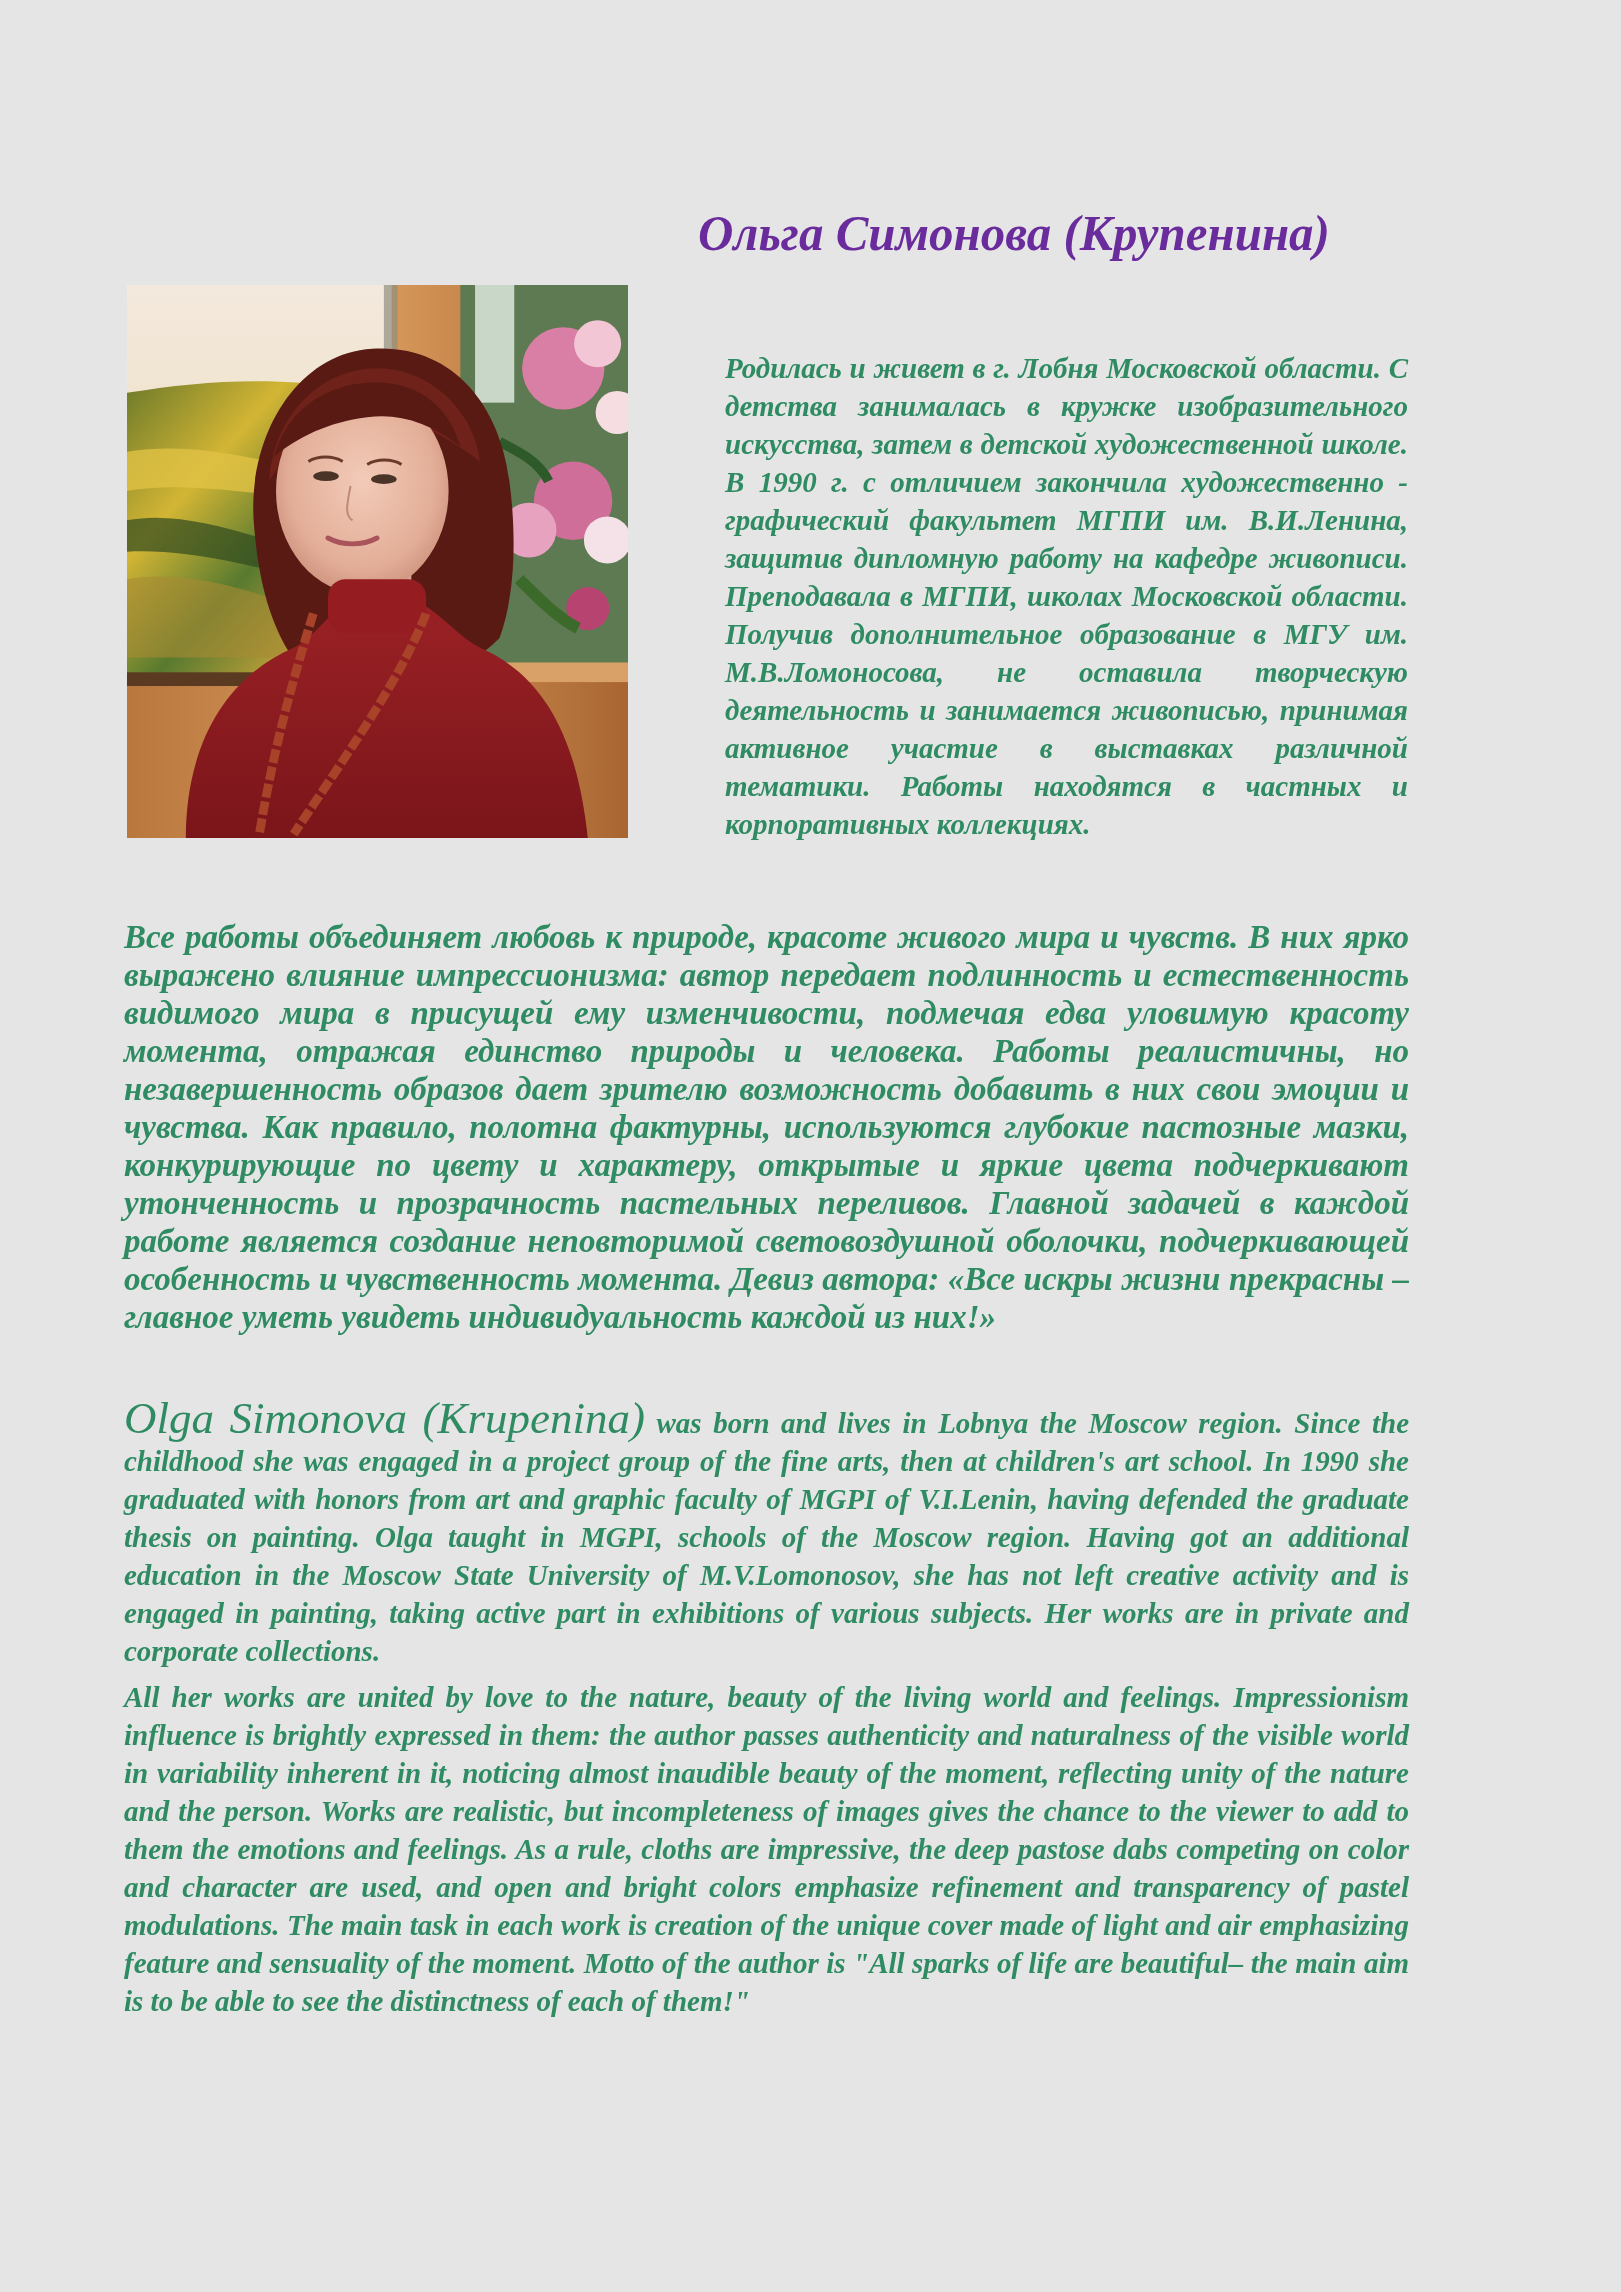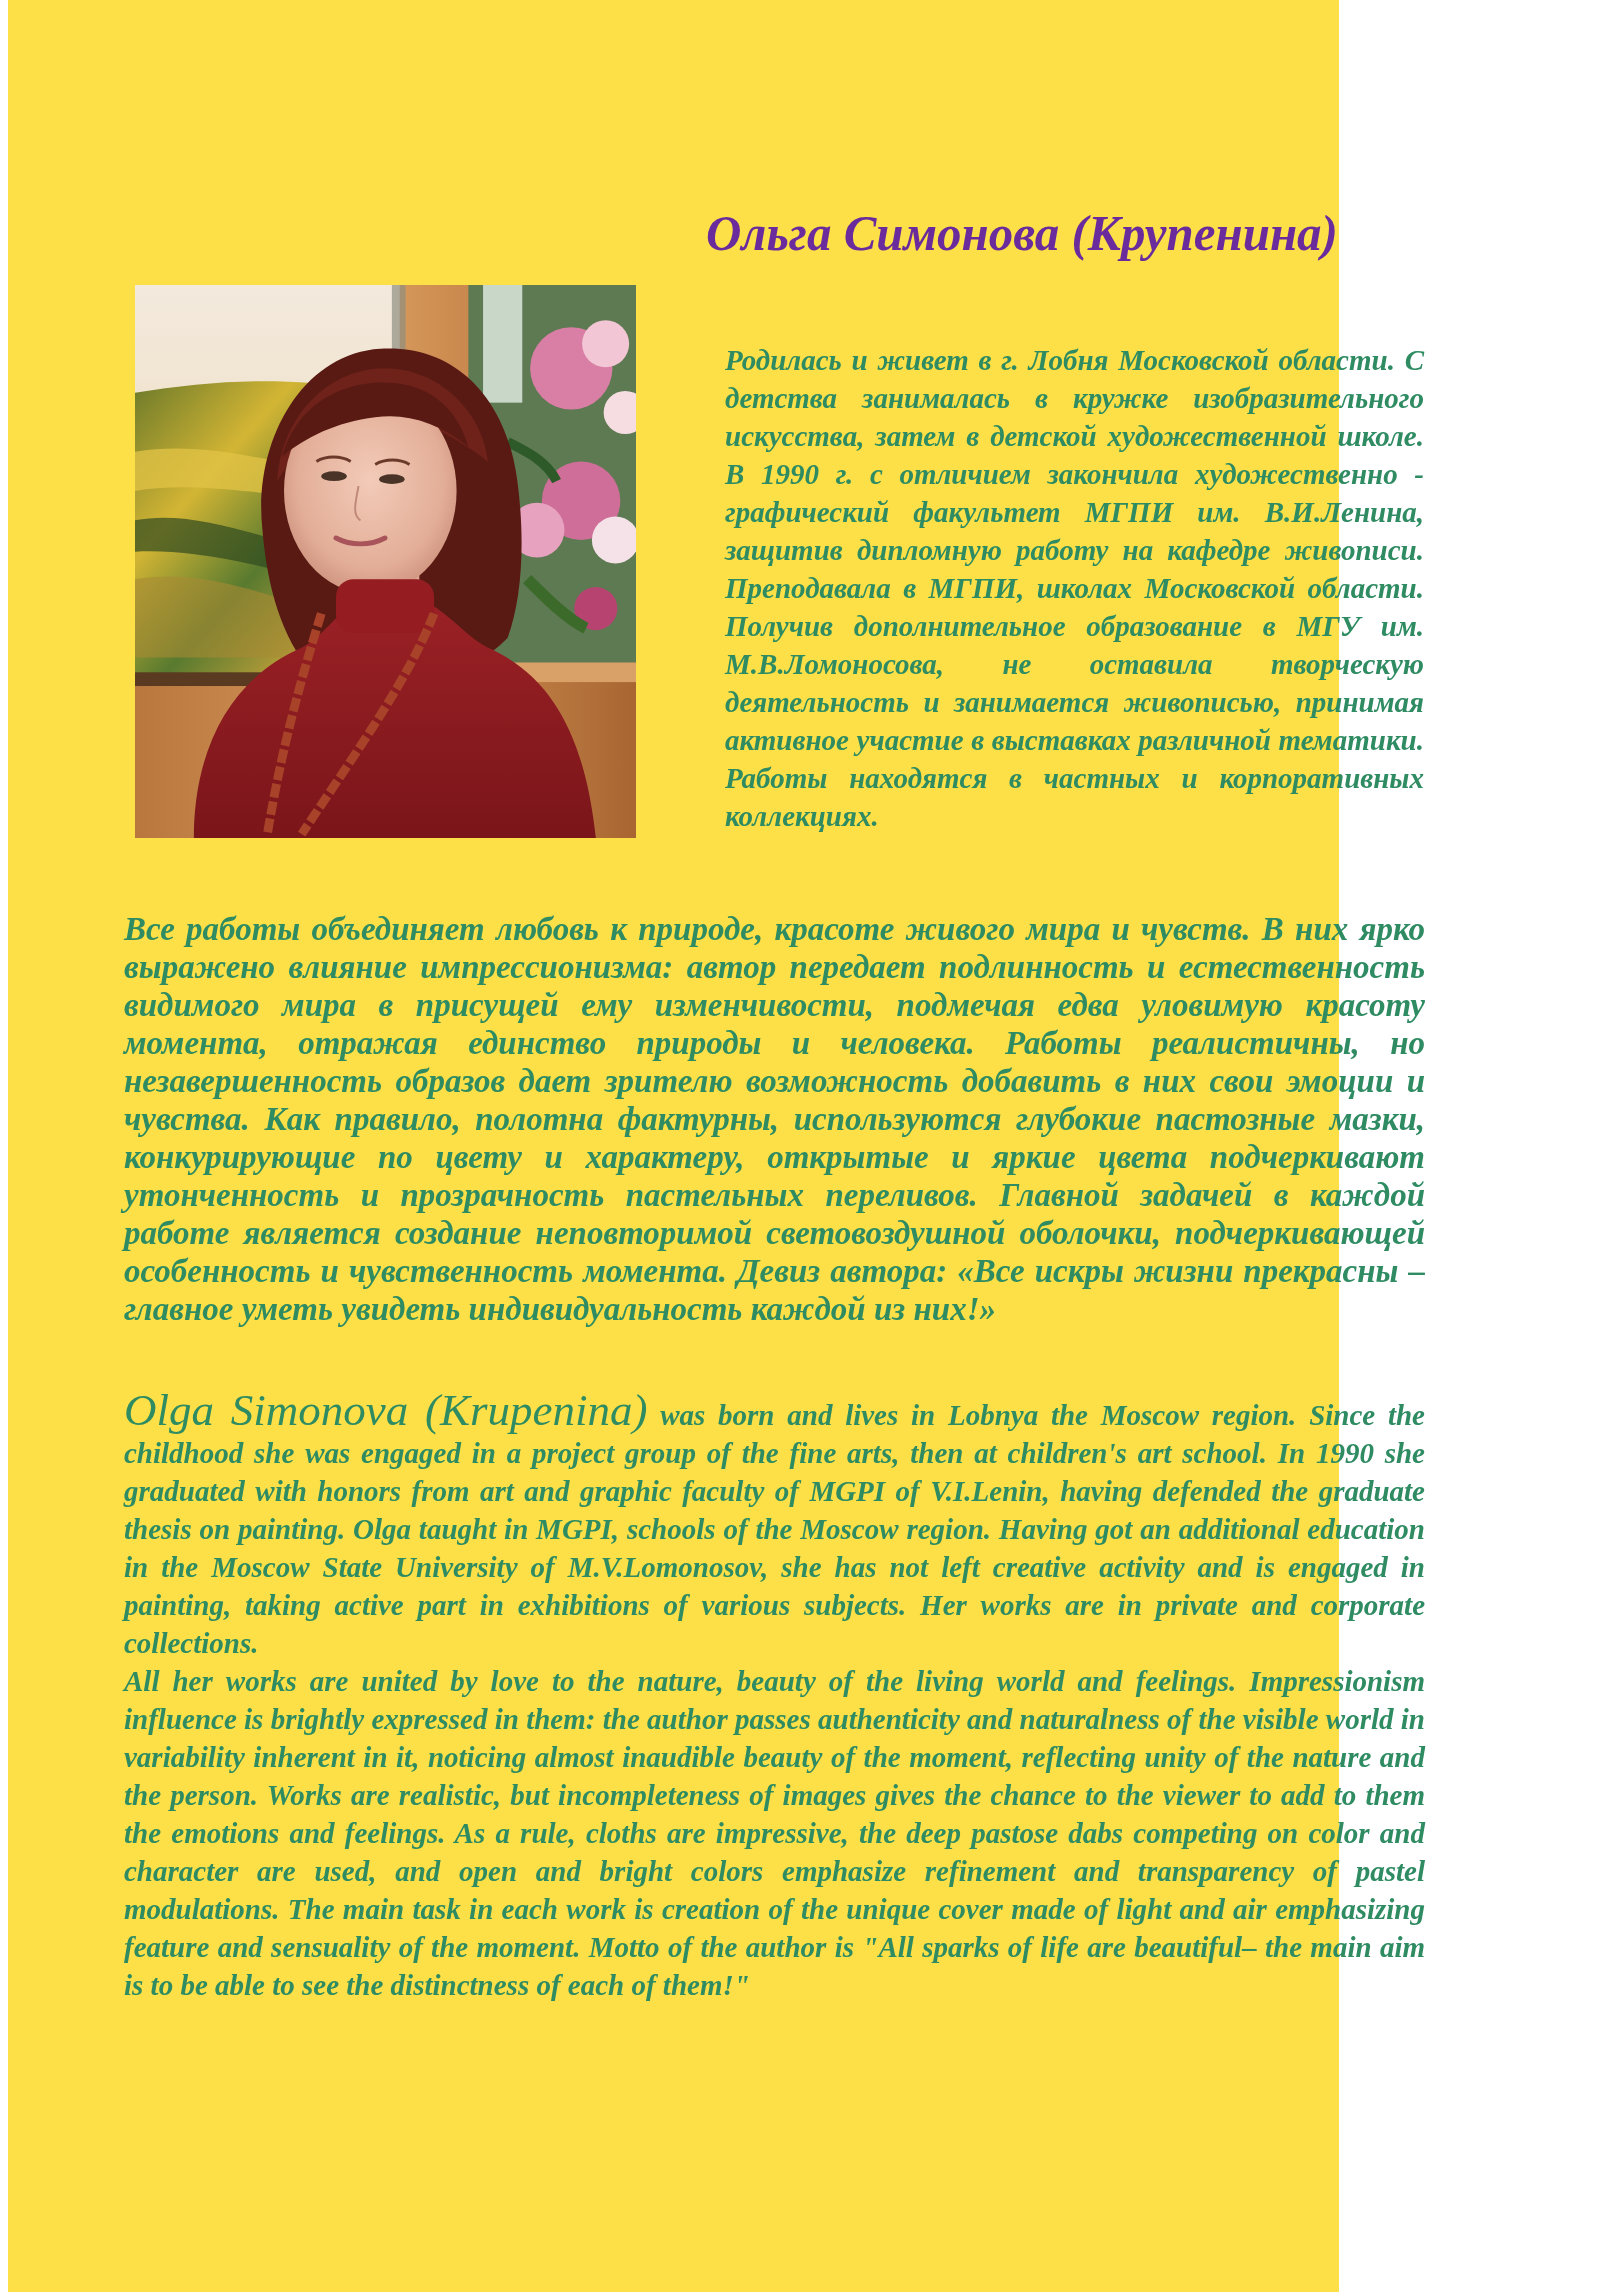--- a/index.html
+++ b/index.html
@@ -1,17 +1,17 @@
 <!DOCTYPE html>
 <html><head>
 <meta charset="utf-8">
 <style>
   html, body { margin: 0; padding: 0; background: #ffffff; }
   body { width: 1621px; height: 2293px; position: relative; overflow: hidden; }
-  .page { position: absolute; left: 8px; top: 0; width: 1331px; height: 2293px; background: #fde047; }
+  .page { position: absolute; left: 0; top: 0; width: 1621px; height: 2293px; background: #e5e5e5; }
 
   .title-ru {
     position: absolute; left: 698px; top: 204px; width: 745px;
     font-family: "Liberation Serif", serif; font-style: italic; font-weight: bold;
     font-size: 51px; line-height: 59px; color: #6a2c9c; letter-spacing: 0px;
     transform: scaleX(0.96); transform-origin: left top; white-space: nowrap;
   }
 
   .photo {
     position: absolute; left: 127px; top: 285px; width: 501px; height: 553px;
@@ -33,21 +33,21 @@
   }
   .bio-en {
     position: absolute; left: 116px; top: 1392px; width: 1301px;
     font-family: Liberation Serif, serif; font-style: italic; font-weight: bold;
     font-size: 29px; line-height: 38px; color: #2e8b62;
     text-align: justify;
   }
   .bio-en .name-en {
     font-size: 45px; line-height: 37px; font-weight: normal;
   }
-  .bio-en p, .bio-ru-full p, .bio-ru-right p { margin: 0; }
+  .bio-en p, .bio-ru-full p, .bio-ru-right p { margin: 8px; }
   .lastline { text-align-last: left; }
 </style>
 </head>
 <body>
 
 <div class="page">
 
   <div class="title-ru">Ольга Симонова (Крупенина)</div>
 
   <div class="photo">

